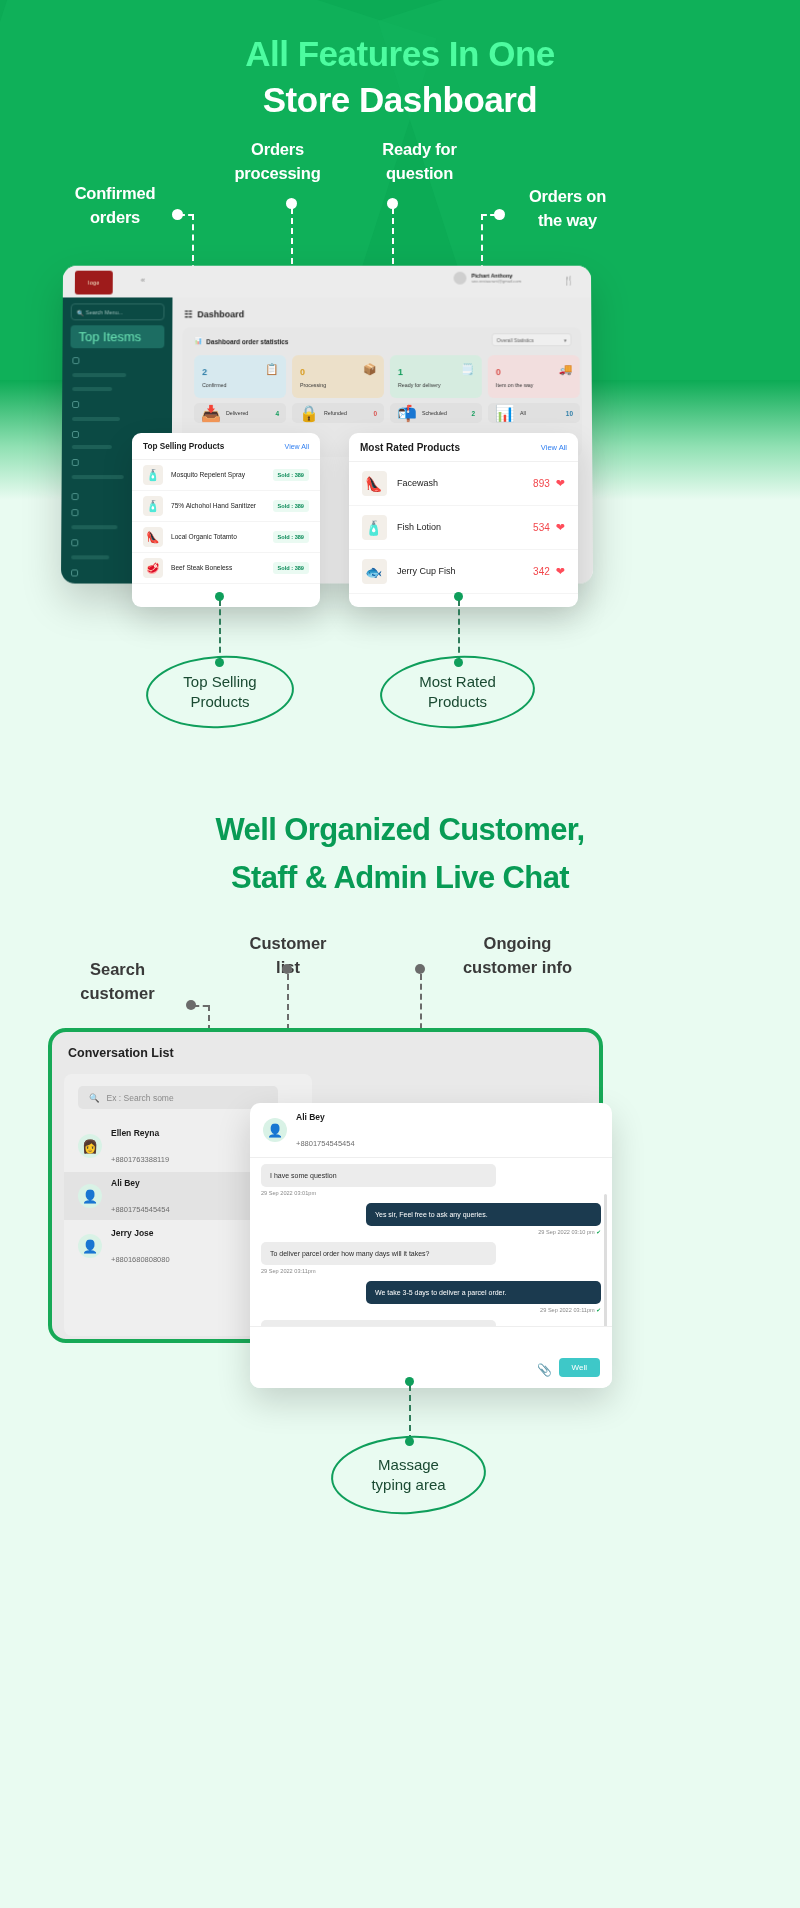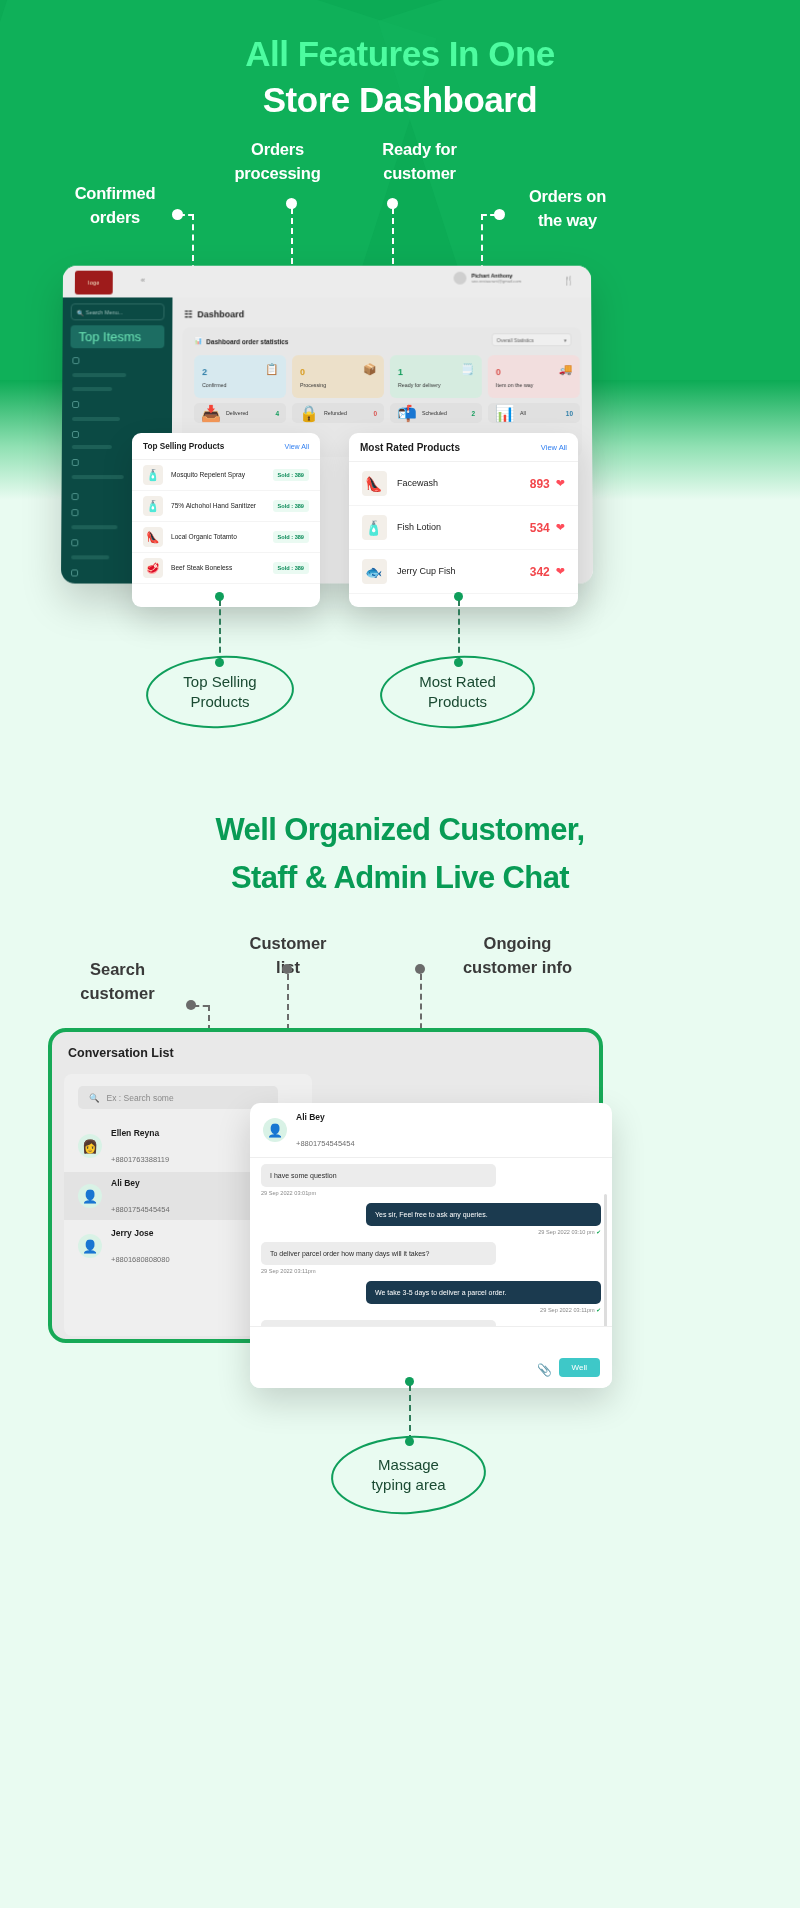--- a/index.html
+++ b/index.html
@@ -118,21 +118,21 @@
   .prow{ display:flex; align-items:center; gap:8px; padding:5px 11px; border-bottom:1px solid #f4f4f4; }
   .pthumb{ width:20px; height:20px; border-radius:4px; background:#f3efe9;
            display:flex; align-items:center; justify-content:center; font-size:11px; }
   .pname{ flex:1; font-size:6.6px; color:#222; line-height:1.25; }
   .psold{ font-size:5.6px; color:#0a8a58; background:#eafaf2; border-radius:3px; padding:3px 5px; font-weight:bold;}
 
   #most-rated .prow{ padding:9px 13px; gap:10px; }
   #most-rated .pthumb{ width:25px; height:25px; font-size:14px; }
   #most-rated .pname{ font-size:9px; }
   .prate{ display:flex; align-items:center; gap:6px; }
-  .prate .rv{ font-size:12px; color:#f2464b; font-weight:bold; }
+  .prate .rv{ font-size:10px; color:#f2464b; font-weight:normal; }
   .prate .hrt{ font-size:11px; color:#ff4d5a; }
 
   
   .ellipse{ position:absolute; z-index:13; border:2px solid #0f9e5b; border-radius:50%; }
   .ann-txt{ position:absolute; z-index:14; text-align:center; color:#1a4a32;
             font-size:15px; line-height:1.35; }
   .dline-g{ position:absolute; z-index:12; border-left:2px dashed #2f7d5b; }
   .dot-g{ position:absolute; z-index:13; width:9px; height:9px; border-radius:50%; background:#0f9e5b; }
 
   
@@ -193,21 +193,21 @@
 <div class="callout" style="left:50px;top:182px;width:130px;">
   <span style="white-space:pre-line;">Confirmed
 orders</span>
 </div>
 <div class="callout" style="left:210px;top:138px;width:135px;">
   <span style="white-space:pre-line;">Orders
 processing</span>
 </div>
 <div class="callout" style="left:352px;top:138px;width:135px;">
   <span style="white-space:pre-line;">Ready for
-customer</span>
+question</span>
 </div>
 <div class="callout" style="left:500px;top:185px;width:135px;">
   <span style="white-space:pre-line;">Orders on
 the way</span>
 </div>
 
 <div class="dot-w" style="left:172px;top:209px;"></div>
 <div class="dline-h" style="left:180px;top:214px;width:13px;"></div>
 <div class="dline" style="left:192px;top:214px;height:160px;"></div>
 

